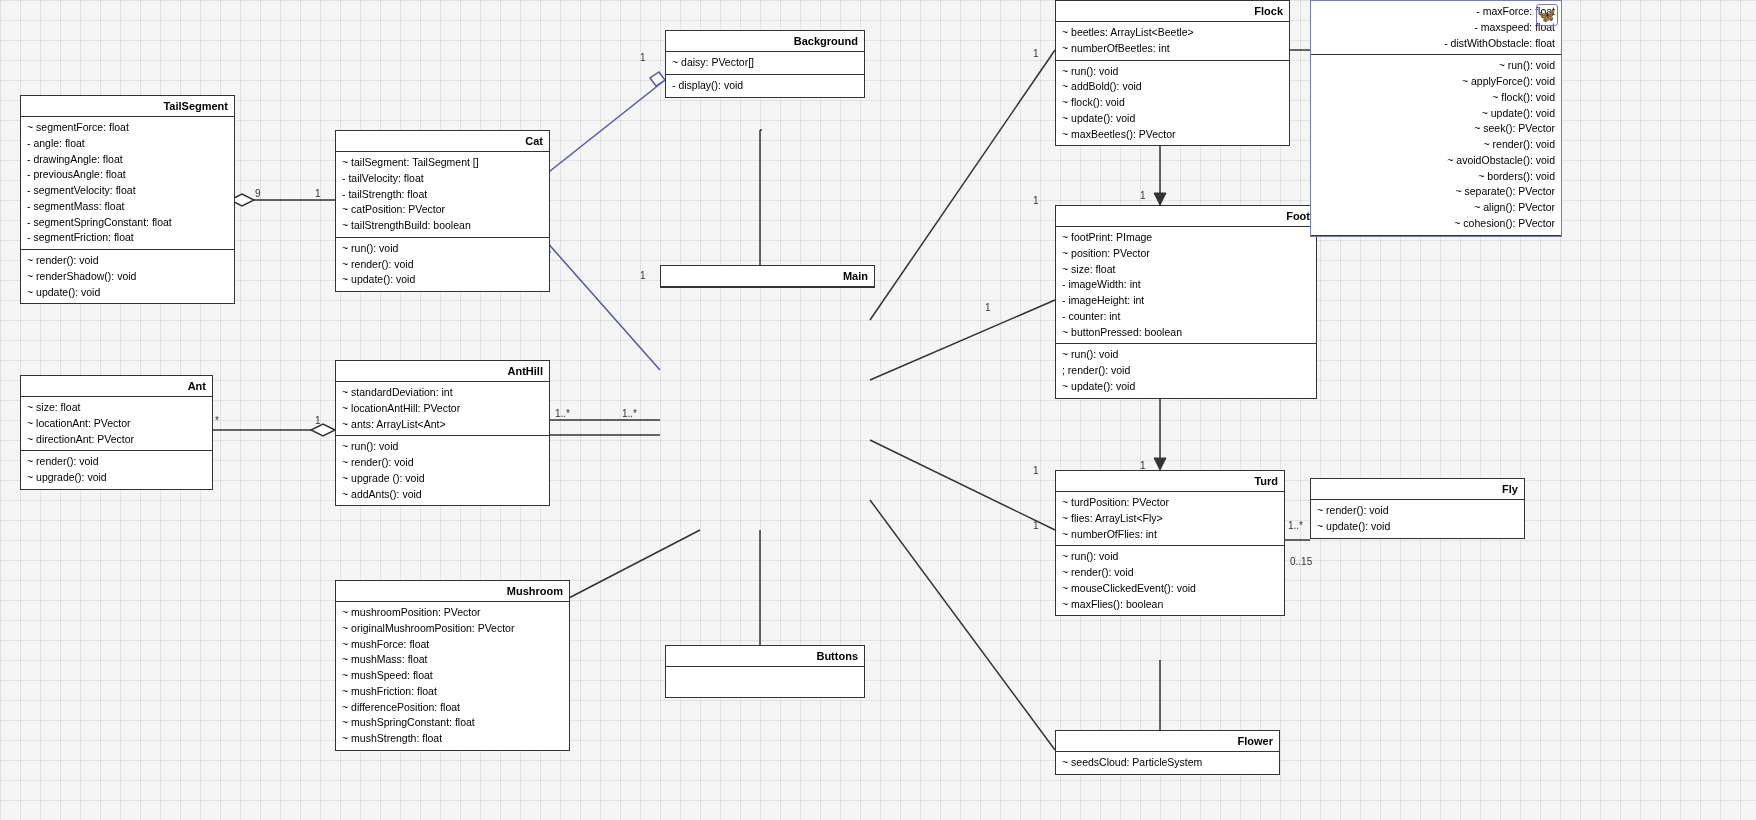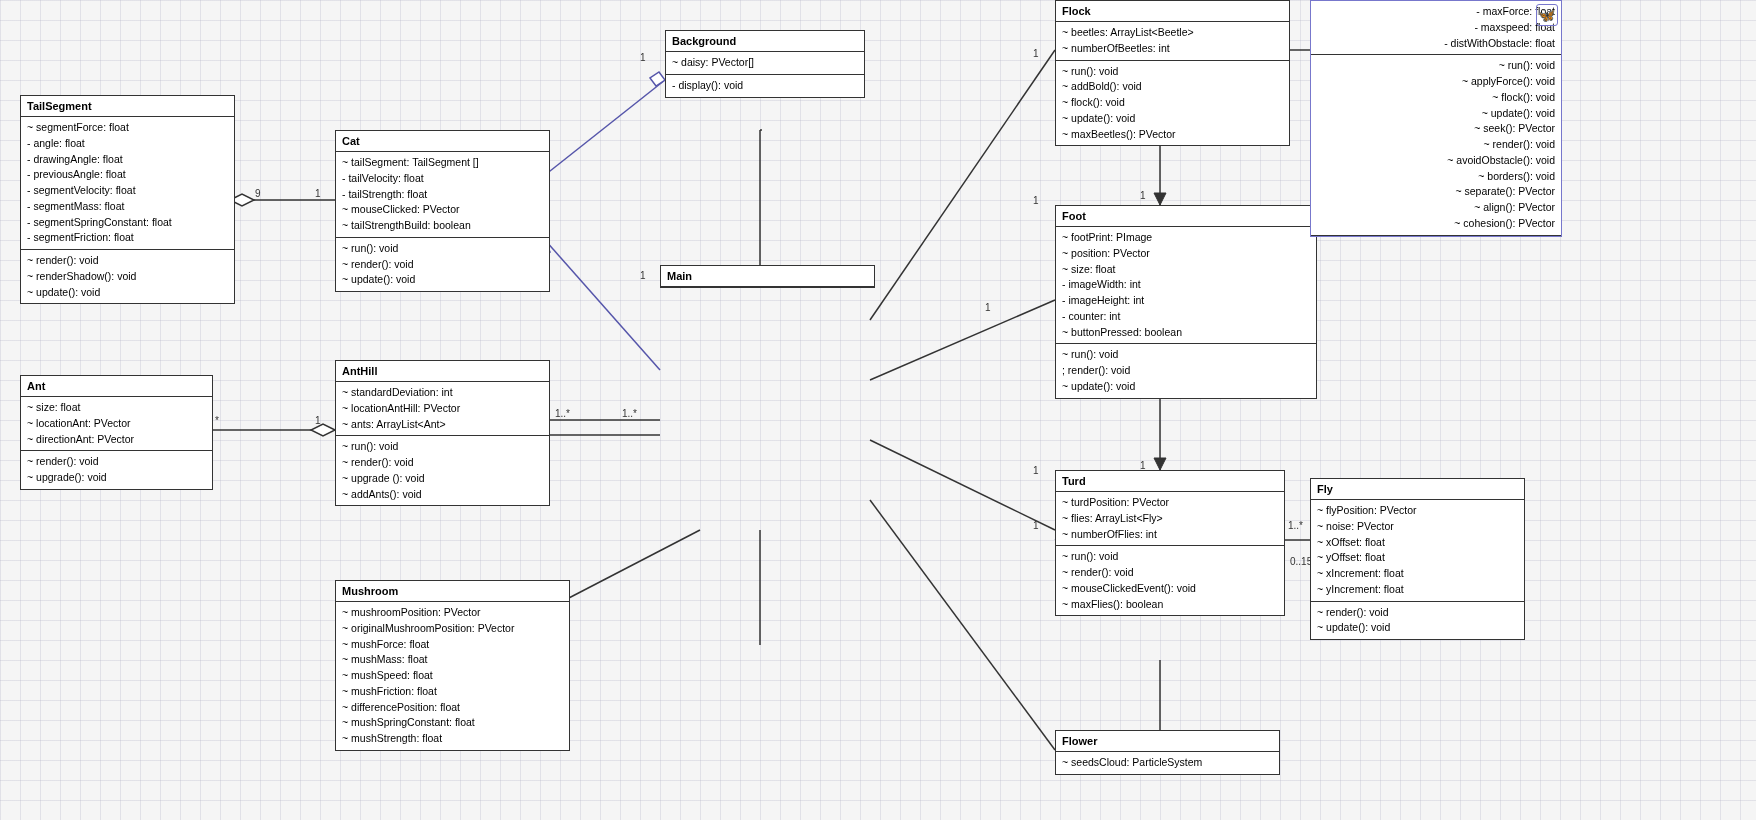--- a/index.html
+++ b/index.html
@@ -25,21 +25,21 @@
     .uml-box {
       position: absolute;
       background: white;
       border: 1.5px solid #333;
       min-width: 160px;
     }
     .uml-box-header {
       background: white;
       border-bottom: 1.5px solid #333;
       padding: 4px 6px;
-      text-align: left;
+      text-align: right;
       font-weight: bold;
       font-size: 11px;
     }
     .uml-box-section {
       border-bottom: 1.5px solid #333;
       padding: 3px 6px;
       line-height: 1.5;
     }
     .uml-box-section:last-child {
       border-bottom: none;
@@ -156,21 +156,21 @@
       <p>~ update(): void</p>
     </div>
   </div>
 
   <div class="uml-box" style="left:335px;top:130px;width:215px">
     <div class="uml-box-header">Cat</div>
     <div class="uml-box-section">
       <p>~ tailSegment: TailSegment []</p>
       <p>- tailVelocity: float</p>
       <p>- tailStrength: float</p>
-      <p>~ mouseClicked: PVector</p>
+      <p>~ catPosition: PVector</p>
       <p>~ tailStrengthBuild: boolean</p>
     </div>
     <div class="uml-box-section">
       <p>~ run(): void</p>
       <p>~ render(): void</p>
       <p>~ update(): void</p>
     </div>
   </div>
 
   <div class="uml-box" style="left:665px;top:30px;width:200px">
@@ -271,38 +271,35 @@
       <p>~ mushForce: float</p>
       <p>~ mushMass: float</p>
       <p>~ mushSpeed: float</p>
       <p>~ mushFriction: float</p>
       <p>~ differencePosition: float</p>
       <p>~ mushSpringConstant: float</p>
       <p>~ mushStrength: float</p>
     </div>
   </div>
 
+  <div class="uml-box" style="left:665px;top:645px;width:200px">
+    <div class="uml-box-header">Buttons</div>
+    <div class="uml-box-section" style="min-height:30px;">
+    </div>
+  </div>
 
   <div class="uml-box" style="left:1055px;top:730px;width:225px">
     <div class="uml-box-header">Flower</div>
     <div class="uml-box-section">
       <p>~ seedsCloud: ParticleSystem</p>
     </div>
   </div>
 
   <div class="uml-box" style="left:1310px;top:478px;width:215px">
     <div class="uml-box-header">Fly</div>
-    <div class="uml-box-section">
-      <p>~ flyPosition: PVector</p>
-      <p>~ noise: PVector</p>
-      <p>~ xOffset: float</p>
-      <p>~ yOffset: float</p>
-      <p>~ xIncrement: float</p>
-      <p>~ yIncrement: float</p>
-    </div>
     <div class="uml-box-section">
       <p>~ render(): void</p>
       <p>~ update(): void</p>
     </div>
   </div>
 
   <div class="uml-box" style="left:1310px;top:0px;width:252px;border:1.5px solid #7777cc;text-align:right;">
     <div class="uml-box-section">
       <p>- maxForce: float</p>
       <p>- maxspeed: float</p>

